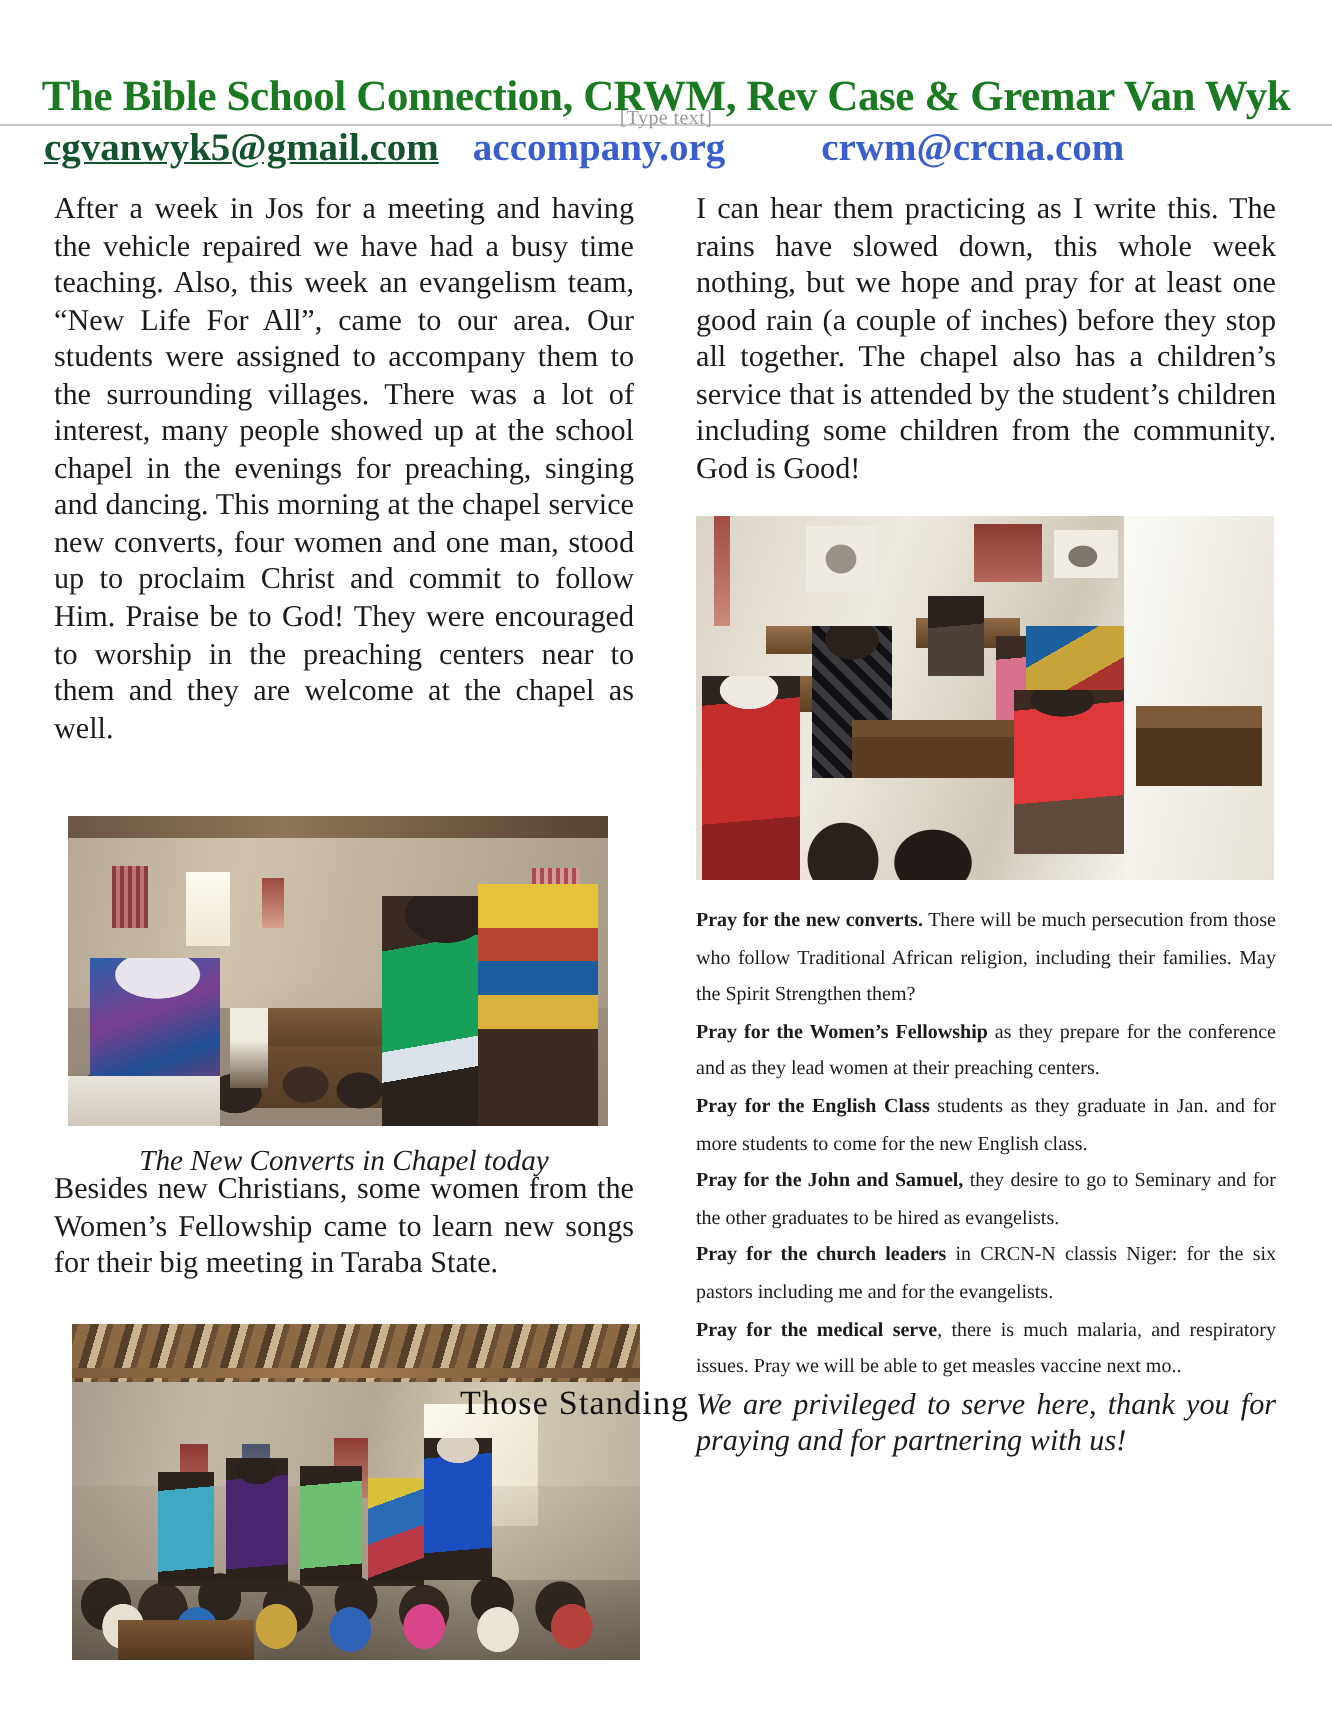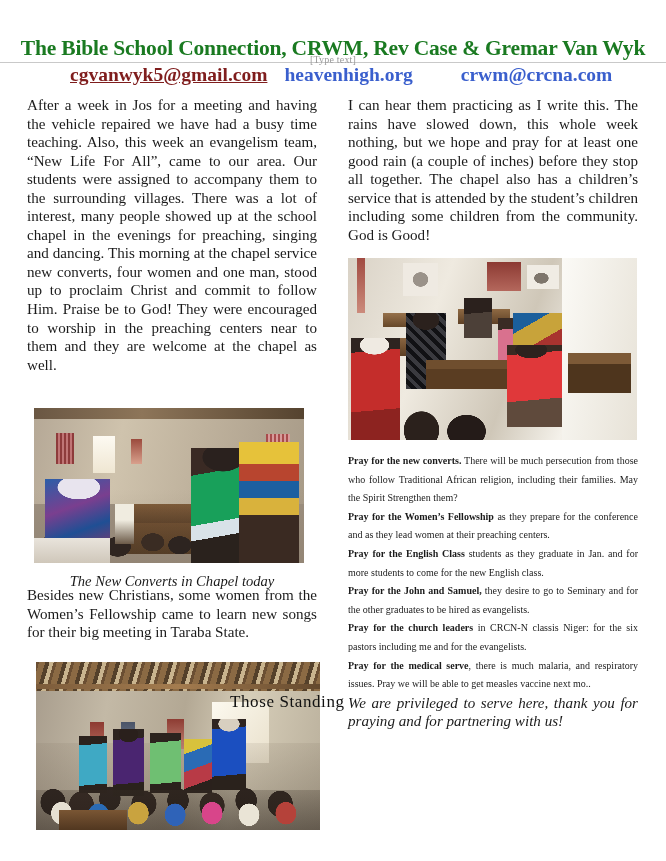--- a/index.html
+++ b/index.html
@@ -59,22 +59,21 @@
     left: 22px;
     width: 622px;
     font-family: "Liberation Serif", serif;
     font-weight: bold;
     font-size: 19.5px;
     color: #3a5fcd;
     white-space: nowrap;
   }
   .email-link {
     text-decoration: underline;
-    color: #7f1d1d;
-    margin-left: 48px;
+    color: #14532d;
   }
   .email-plain {
     text-decoration: none;
     color: #3a5fcd;
   }
   .em-sp1 { display: inline-block; width: 17px; }
   .em-sp2 { display: inline-block; width: 48px; }
 
   
   .col {
@@ -406,21 +405,21 @@
   }
 </style>
 </head>
 <body>
 
 <div class="header">
   <div class="doc-title">The Bible School Connection, CRWM, Rev Case &amp; Gremar Van Wyk</div>
   <div class="header-rule"></div>
   <div class="type-text-watermark">[Type text]</div>
   <div class="email-row">
-    <span class="email-link">cgvanwyk5@gmail.com</span><span class="em-sp1"></span><span class="email-plain">heavenhigh.org</span><span class="em-sp2"></span><span class="email-plain">crwm@crcna.com</span>
+    <span class="email-link">cgvanwyk5@gmail.com</span><span class="em-sp1"></span><span class="email-plain">accompany.org</span><span class="em-sp2"></span><span class="email-plain">crwm@crcna.com</span>
   </div>
 </div>
 
 <div class="col col-left">
   <p class="body-text last-line-left">After a week in Jos for a meeting and having the vehicle repaired we have had a busy time teaching. Also, this week an evangelism team, “New Life For All”, came to our area. Our students were assigned to accompany them to the surrounding villages. There was a lot of interest, many people showed up at the school chapel in the evenings for preaching, singing and dancing. This morning at the chapel service new converts, four women and one man, stood up to proclaim Christ and commit to follow Him. Praise be to God! They were encouraged to worship in the preaching centers near to them and they are welcome at the chapel as well.</p>
 </div>
 
 <div class="photo" id="photo-converts">
   <div class="layer wall"></div>
   <div class="layer ceiling"></div>

